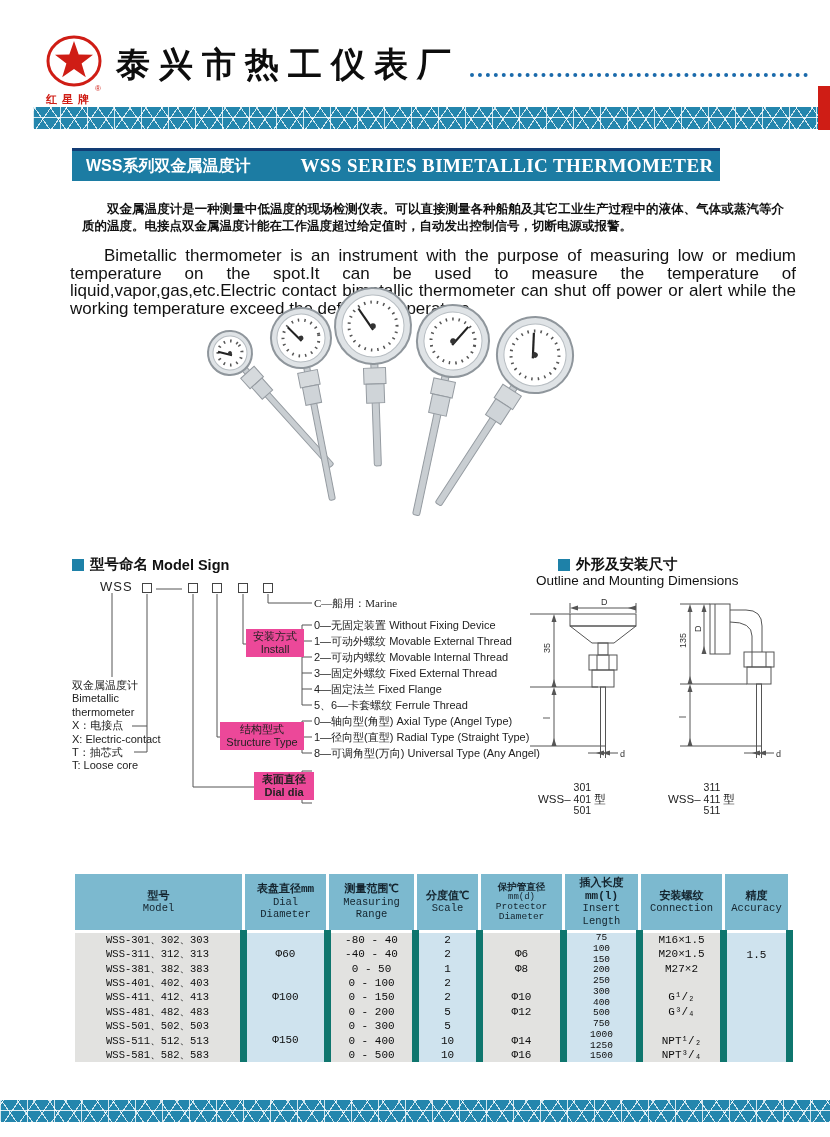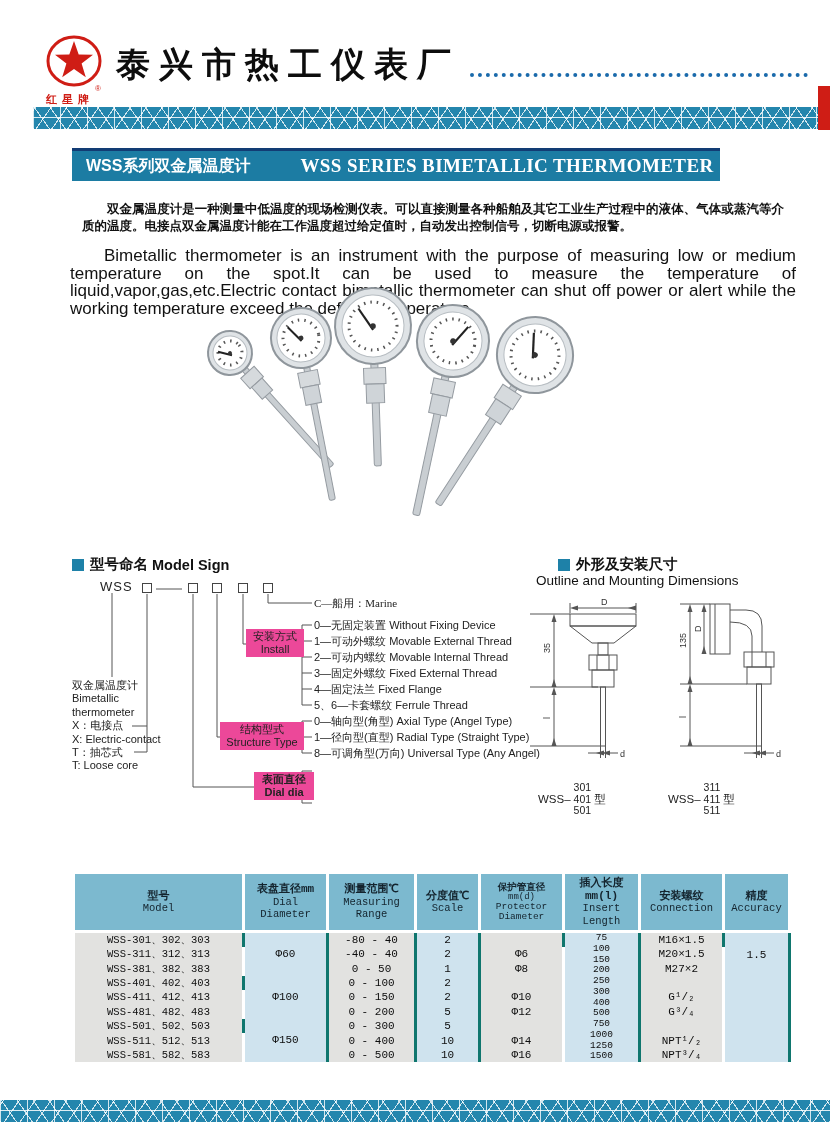--- a/index.html
+++ b/index.html
@@ -49,21 +49,21 @@
   .draw-caption .stack{line-height:11.5px;font-size:10.5px;text-align:left;margin:0 3px;}
   
   .spec-table{position:absolute;left:72px;top:862px;width:716px;border-collapse:collapse;table-layout:fixed;
               font-family:Liberation Mono, monospace;margin-top:12px;}
   .spec-table th{background:#7cb9cf;border:3px solid #fff;border-top:none;font-weight:bold;
                  font-size:11px;line-height:12.5px;color:#14242e;padding:3px 1px;height:40px;}
   .spec-table th .en{font-weight:normal;font-size:10.5px;}
   .spec-table th .sub{font-weight:normal;font-size:9px;line-height:9px;}
   .spec-table th.small{font-size:9.5px;line-height:10px;padding:1px;}
   .spec-table th.small .en{font-size:9.5px;line-height:10px;}
-  .spec-table td{border-left:3px solid #fff;border-right:3px solid #0f766e;text-align:center;
+  .spec-table td{border-left:3px solid #fff;border-right:7px solid #0f766e;text-align:center;
                  font-size:11px;height:14.3px;padding:0;color:#0d0d0d;vertical-align:middle;}
   td.c-gray{background:#e2e2e0;}
   td.c-blue{background:#cfe3ee;}
   td.model-cell{font-size:10.5px;}
   td.insert-cell div{line-height:10.75px;font-size:9.5px;}
   td.acc-cell{vertical-align:top;padding-top:16px;text-align:center;}
 </style>
 </head>
 <body>
 

